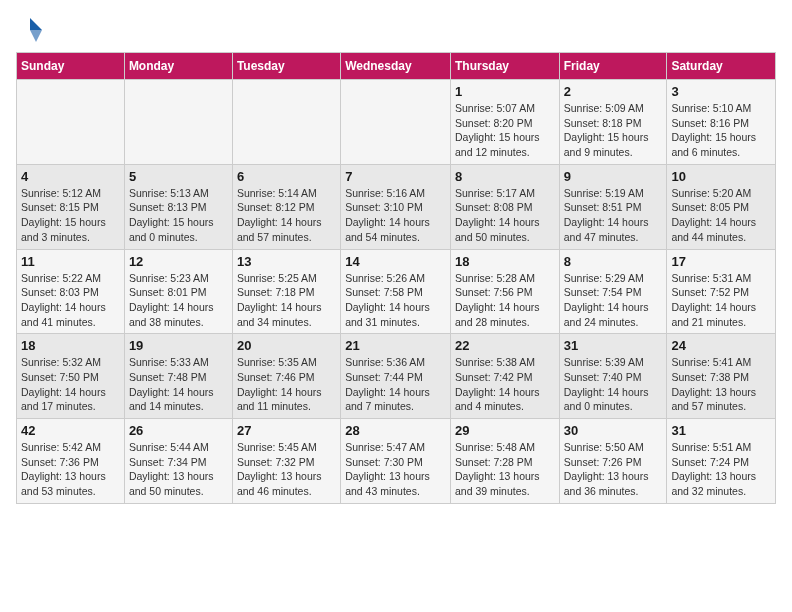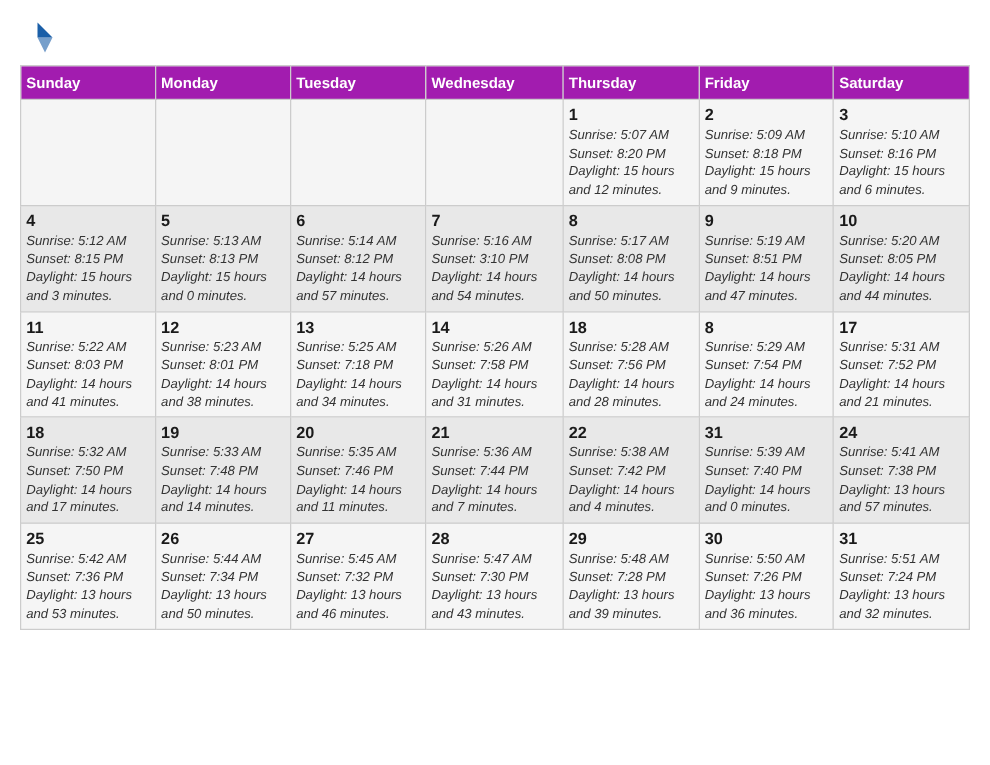--- a/index.html
+++ b/index.html
@@ -46,21 +46,21 @@
     .subtitle {
       font-size: 16px;
       color: #333;
     }
     table {
       width: 100%;
       border-collapse: collapse;
       font-size: 11px;
     }
     thead tr th {
-      background-color: #a21caf;
+      background-color: #be185d;
       color: #fff;
       padding: 6px 4px;
       text-align: left;
       font-size: 12px;
       font-weight: bold;
       border: 1px solid #ccc;
     }
     tbody tr td {
       border: 1px solid #ccc;
       padding: 4px;
@@ -78,21 +78,20 @@
       font-weight: bold;
       font-size: 13px;
       color: #1a1a1a;
       display: block;
       margin-bottom: 2px;
     }
     .day-info {
       font-size: 10.5px;
       color: #333;
       line-height: 1.4;
-      font-style: italic;
     }
   </style>
 </head>
 <body>
 
 <div class="header">
   <div class="logo">
     <svg class="logo-icon" viewBox="0 0 28 28">
       <polygon points="14,2 26,14 14,14" fill="#1a5fa8"></polygon>
       <polygon points="14,14 26,14 20,26" fill="#1a5fa8" opacity="0.6"></polygon>
@@ -271,21 +270,21 @@
         </td>
         <td>
           <span class="day-number">24</span>
           <div class="day-info">Sunrise: 5:41 AM
 Sunset: 7:38 PM
 Daylight: 13 hours and 57 minutes.</div>
         </td>
       </tr>
       <tr>
         <td>
-          <span class="day-number">25</span>
+          <span class="day-number">42</span>
           <div class="day-info">Sunrise: 5:42 AM
 Sunset: 7:36 PM
 Daylight: 13 hours and 53 minutes.</div>
         </td>
         <td>
           <span class="day-number">26</span>
           <div class="day-info">Sunrise: 5:44 AM
 Sunset: 7:34 PM
 Daylight: 13 hours and 50 minutes.</div>
         </td>

